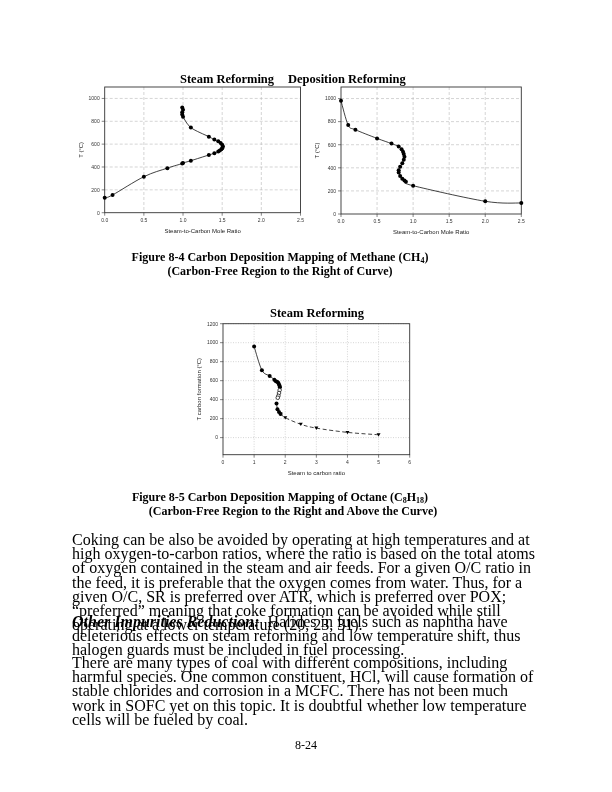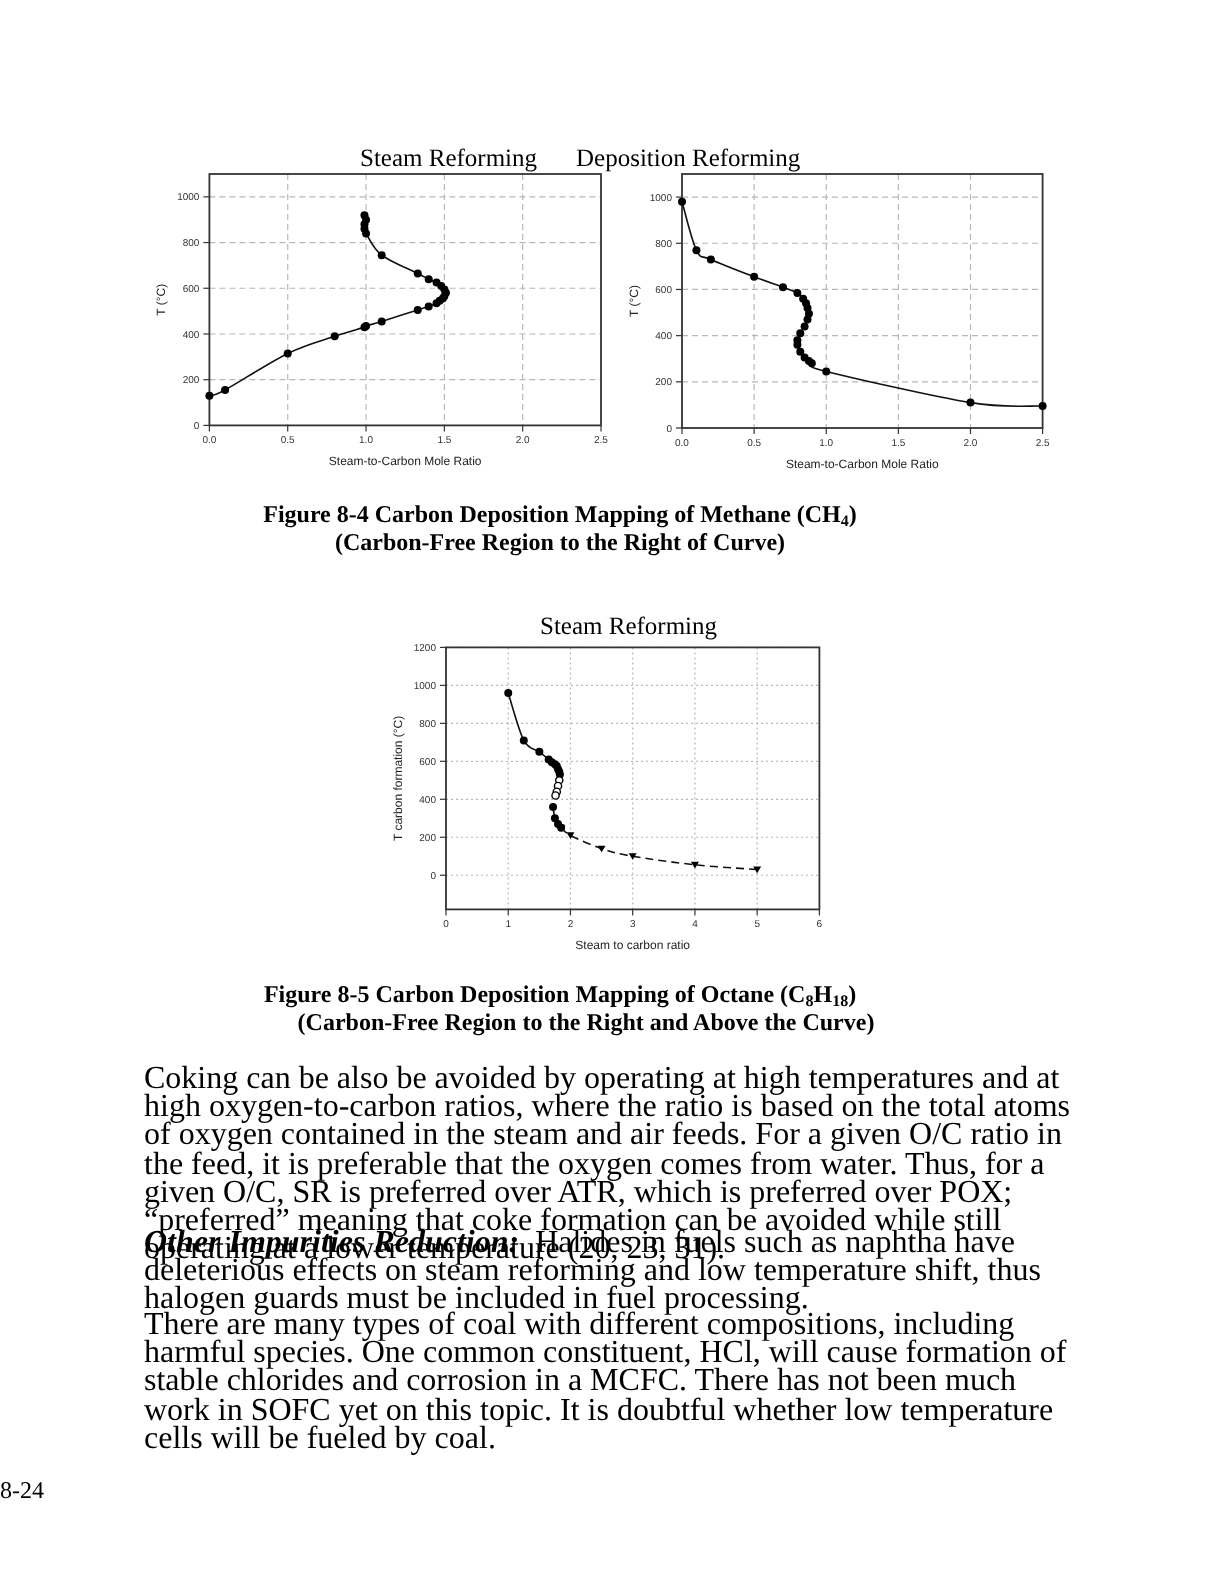--- a/index.html
+++ b/index.html
@@ -1,22 +1,22 @@
 <!DOCTYPE html>
 <html><head>
 <meta charset="utf-8">
 <style>
   html, body { margin:0; padding:0; background:#ffffff; }
   body { width:612px; height:792px; position:relative; overflow:hidden; font-family:"Liberation Serif", serif; color:#000; }
   .abs { position:absolute; }
-  .chart-title { font-family:"Liberation Serif", serif; font-weight:normal; font-size:12.5px; white-space:nowrap;text-align:right; }
+  .chart-title { font-family:"Liberation Serif", serif; font-weight:bold; font-size:12.5px; white-space:nowrap;text-align:right; }
   .caption { font-family:"Liberation Serif", serif; font-weight:bold; font-size:12px; text-align:center; width:560px; left:0; line-height:14px; }
   .para { font-family:"Liberation Serif", serif; font-size:16px; line-height:14.2px; left:72px; width:472px; text-align:left; }
   .para b i, .para .lead { font-weight:bold; font-style:italic; }
-  .pagenum { font-family:"Liberation Serif", serif; font-size:12px; left:0; width:612px; }
+  .pagenum { font-family:"Liberation Serif", serif; font-size:12px; left:0; width:612px; text-align:center; }
   svg text { font-family:"Liberation Sans", sans-serif; }
   sub { font-size:8px; vertical-align:-2px; line-height:0; }
 </style>
 </head>
 <body>
 
 <div class="abs chart-title" style="left:180px; top:72px;">Steam Reforming</div>
 <div class="abs chart-title" style="left:288px; top:72px;">Deposition Reforming</div>
 
 <svg class="abs" style="left:0; top:0;" width="612" height="792">

